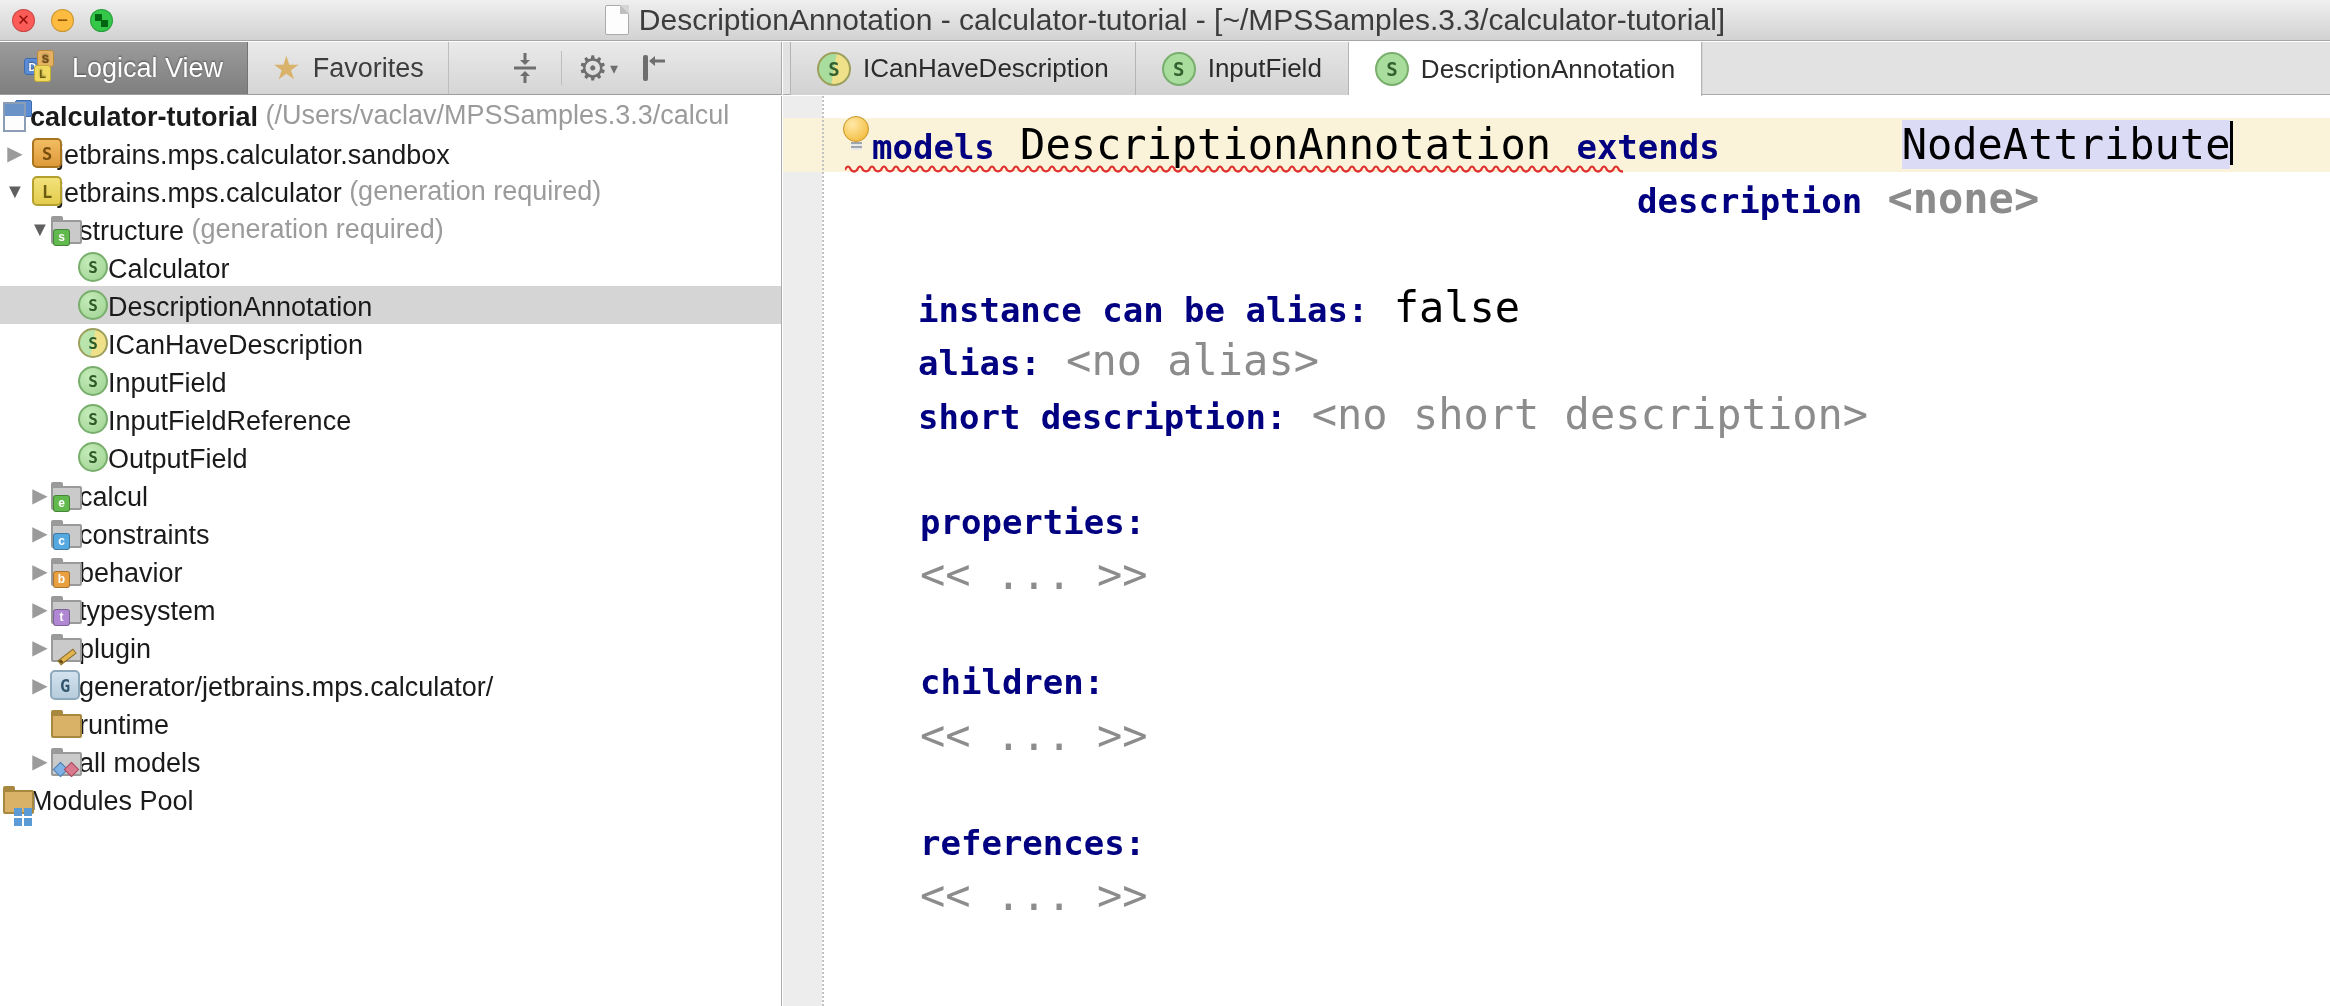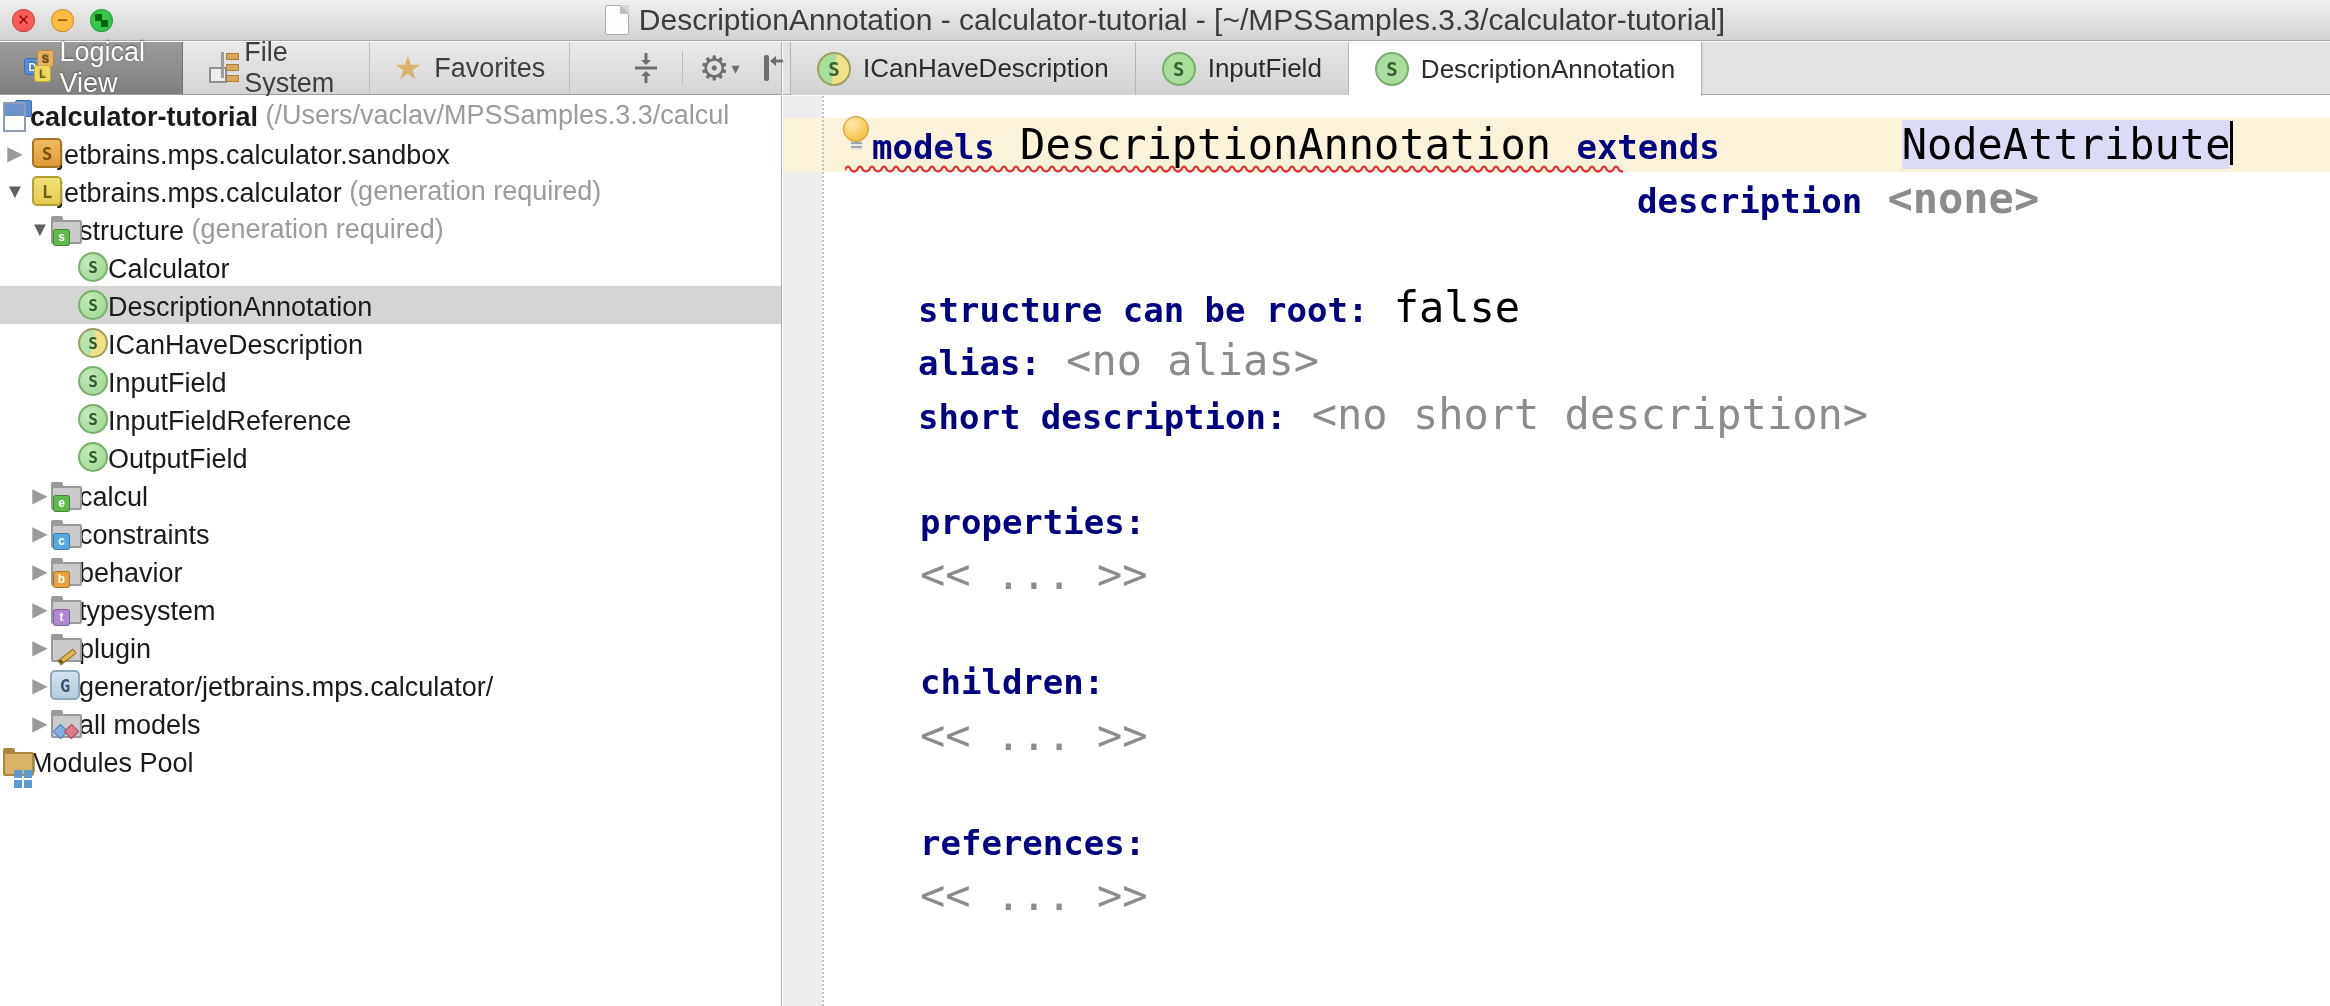--- a/index.html
+++ b/index.html
@@ -199,28 +199,20 @@
   <div class="toolrow">
     <div class="tool-left">
       <div id="view-tabs" style="display:flex;">
           <div class="vtab active">
             <span class="lvic">
               <i class="d">D</i>
               <i class="s">S</i>
               <i class="l">L</i>
             </span>
             <span>Logical View</span>
-          </div>
-          <div class="vtab">
-            <span class="fsic">
-              <i class="f1"></i>
-              <i class="f2"></i>
-              <i class="f3"></i>
-            </span>
-            <span>File System</span>
           </div>
           <div class="vtab">
             <span class="star">★</span>
             <span>Favorites</span>
           </div>
         </div>
       <div class="tool-actions">
         <div class="abtn">
           <svg width="34" height="34" viewBox="0 0 34 34">
             <line x1="6" y1="17" x2="28" y2="17" stroke="#6E6E6E" stroke-width="3"></line>
@@ -282,41 +274,42 @@
       <div class="trow lv2"><span class="arrow collapsed">▶</span><span class="ic icf ic-folder-behavior">
           <span class="b" style="background: rgb(232, 160, 65);">b</span>
         </span><span class="tlabel">behavior</span></div>
       <div class="trow lv2"><span class="arrow collapsed">▶</span><span class="ic icf ic-folder-typesystem">
           <span class="b" style="background: rgb(175, 135, 210);">t</span>
         </span><span class="tlabel">typesystem</span></div>
       <div class="trow lv2"><span class="arrow collapsed">▶</span><span class="ic icf ic-folder-plugin">
           <span class="pencil"></span>
         </span><span class="tlabel">plugin</span></div>
       <div class="trow lv2"><span class="arrow collapsed">▶</span><span class="ic icsq ic-generator">G</span><span class="tlabel">generator/jetbrains.mps.calculator/</span></div>
+      <div class="trow lv2"><span class="ic icf ic-folder-runtime"></span><span class="tlabel">runtime</span></div>
       <div class="trow lv2"><span class="arrow collapsed">▶</span><span class="ic icf ic-folder-models">
           <span class="dmd d1"></span>
           <span class="dmd d2"></span>
         </span><span class="tlabel">all models</span></div>
       <div class="trow lv0"><span class="ic icf ic-modules-pool">
           <span class="grid4"></span>
         </span><span class="tlabel">Modules Pool</span></div>
     </div>
 
   <div class="editor">
     <div class="gutter"></div>
     <div class="linehl"></div>
     <div class="gutterline"></div>
     <div class="bulb"></div>
     <svg class="squiggle" width="778" height="12">
       <path id="sqpath" fill="none" stroke="#E03030" stroke-width="2.2" d="M0,8 Q3,1 6,8 Q9,11 12,8 Q15,1 18,8 Q21,11 24,8 Q27,1 30,8 Q33,11 36,8 Q39,1 42,8 Q45,11 48,8 Q51,1 54,8 Q57,11 60,8 Q63,1 66,8 Q69,11 72,8 Q75,1 78,8 Q81,11 84,8 Q87,1 90,8 Q93,11 96,8 Q99,1 102,8 Q105,11 108,8 Q111,1 114,8 Q117,11 120,8 Q123,1 126,8 Q129,11 132,8 Q135,1 138,8 Q141,11 144,8 Q147,1 150,8 Q153,11 156,8 Q159,1 162,8 Q165,11 168,8 Q171,1 174,8 Q177,11 180,8 Q183,1 186,8 Q189,11 192,8 Q195,1 198,8 Q201,11 204,8 Q207,1 210,8 Q213,11 216,8 Q219,1 222,8 Q225,11 228,8 Q231,1 234,8 Q237,11 240,8 Q243,1 246,8 Q249,11 252,8 Q255,1 258,8 Q261,11 264,8 Q267,1 270,8 Q273,11 276,8 Q279,1 282,8 Q285,11 288,8 Q291,1 294,8 Q297,11 300,8 Q303,1 306,8 Q309,11 312,8 Q315,1 318,8 Q321,11 324,8 Q327,1 330,8 Q333,11 336,8 Q339,1 342,8 Q345,11 348,8 Q351,1 354,8 Q357,11 360,8 Q363,1 366,8 Q369,11 372,8 Q375,1 378,8 Q381,11 384,8 Q387,1 390,8 Q393,11 396,8 Q399,1 402,8 Q405,11 408,8 Q411,1 414,8 Q417,11 420,8 Q423,1 426,8 Q429,11 432,8 Q435,1 438,8 Q441,11 444,8 Q447,1 450,8 Q453,11 456,8 Q459,1 462,8 Q465,11 468,8 Q471,1 474,8 Q477,11 480,8 Q483,1 486,8 Q489,11 492,8 Q495,1 498,8 Q501,11 504,8 Q507,1 510,8 Q513,11 516,8 Q519,1 522,8 Q525,11 528,8 Q531,1 534,8 Q537,11 540,8 Q543,1 546,8 Q549,11 552,8 Q555,1 558,8 Q561,11 564,8 Q567,1 570,8 Q573,11 576,8 Q579,1 582,8 Q585,11 588,8 Q591,1 594,8 Q597,11 600,8 Q603,1 606,8 Q609,11 612,8 Q615,1 618,8 Q621,11 624,8 Q627,1 630,8 Q633,11 636,8 Q639,1 642,8 Q645,11 648,8 Q651,1 654,8 Q657,11 660,8 Q663,1 666,8 Q669,11 672,8 Q675,1 678,8 Q681,11 684,8 Q687,1 690,8 Q693,11 696,8 Q699,1 702,8 Q705,11 708,8 Q711,1 714,8 Q717,11 720,8 Q723,1 726,8 Q729,11 732,8 Q735,1 738,8 Q741,11 744,8 Q747,1 750,8 Q753,11 756,8 Q759,1 762,8 Q765,11 768,8 Q771,1 774,8 Q777,11 780,8"></path>
     </svg>
     <div id="editor-lines">
         <div class="eline ln-concept"><span class="r-kw">models</span><span class="r-val"> DescriptionAnnotation </span><span class="r-kw">extends</span><span class="gap"></span><span class="r-sel">NodeAttribute</span><span class="tcaret"></span></div>
         <div class="eline ln-implements"><span class="r-kw">description</span><span class="r-val"> </span><span class="r-grayb">&lt;none&gt;</span></div>
-        <div class="eline ln-instance"><span class="r-kw">structure can be root:</span><span class="r-val"> false</span></div>
+        <div class="eline ln-instance"><span class="r-kw">instance can be alias:</span><span class="r-val"> false</span></div>
         <div class="eline ln-alias"><span class="r-kw">alias:</span><span class="r-gray"> &lt;no alias&gt;</span></div>
         <div class="eline ln-shortdesc"><span class="r-kw">short description:</span><span class="r-gray"> &lt;no short description&gt;</span></div>
         <div class="eline ln-properties"><span class="r-kw">properties:</span></div>
         <div class="eline ln-ph1"><span class="r-gray">&lt;&lt; ... &gt;&gt;</span></div>
         <div class="eline ln-children"><span class="r-kw">children:</span></div>
         <div class="eline ln-ph2"><span class="r-gray">&lt;&lt; ... &gt;&gt;</span></div>
         <div class="eline ln-references"><span class="r-kw">references:</span></div>
         <div class="eline ln-ph3"><span class="r-gray">&lt;&lt; ... &gt;&gt;</span></div>
       </div>
   </div>

